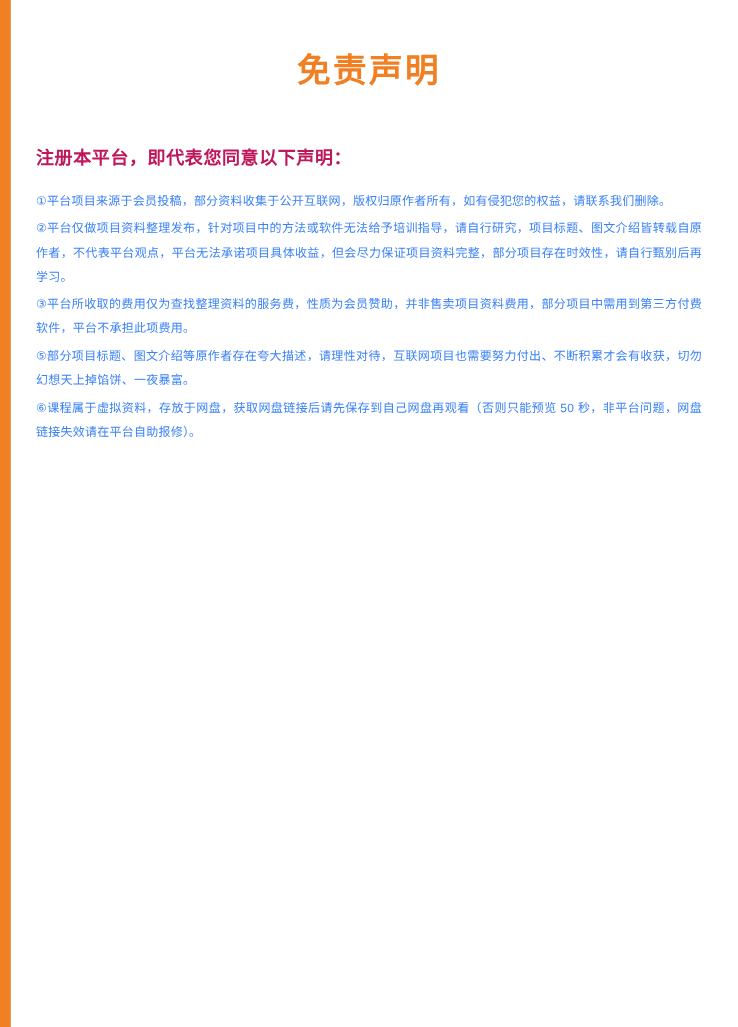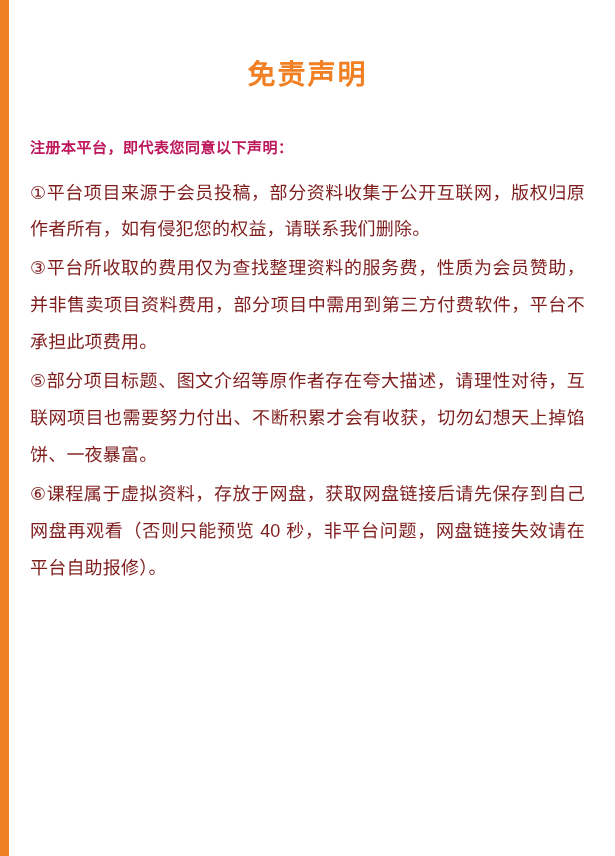--- a/index.html
+++ b/index.html
@@ -12,21 +12,21 @@
     height: 856px;
     font-family: "Liberation Sans", "DejaVu Sans", sans-serif;
     color: #1a1a1a;
     overflow: hidden;
   }
   .page {
     position: relative;
     width: 615px;
     height: 728px;
     box-sizing: border-box;
-    padding: 16px 30px;
+    padding: 0 30px;
   }
   .accent-bar {
     position: absolute;
     left: 0;
     top: 0;
     width: 9px;
     height: 856px;
     background: #F08023;
   }
   .doc-title {
@@ -44,38 +44,39 @@
     padding-top: 44px;
     font-size: 15px;
     font-weight: bold;
     color: #be185d;
     letter-spacing: 0.5px;
   }
   .clauses {
     padding-top: 18px;
   }
   .clause {
-    font-size: 18px;
+    font-size: 10px;
     line-height: 2.05;
-    color: #7f1d1d;
+    color: #3b82f6;
     margin: 0 0 2px 0;
     text-align: justify;
     text-justify: inter-ideograph;
     letter-spacing: 0.2px;
   }
 </style>
 </head>
 <body>
 
 <div class="page">
   <div class="accent-bar"></div>
 
   <h1 class="doc-title">免责声明</h1>
 
   <p class="intro">注册本平台，即代表您同意以下声明：</p>
 
   <div class="clauses">
     <p class="clause">①平台项目来源于会员投稿，部分资料收集于公开互联网，版权归原作者所有，如有侵犯您的权益，请联系我们删除。</p>
+    <p class="clause">②平台仅做项目资料整理发布，针对项目中的方法或软件无法给予培训指导，请自行研究，项目标题、图文介绍皆转载自原作者，不代表平台观点，平台无法承诺项目具体收益，但会尽力保证项目资料完整，部分项目存在时效性，请自行甄别后再学习。</p>
     <p class="clause">③平台所收取的费用仅为查找整理资料的服务费，性质为会员赞助，并非售卖项目资料费用，部分项目中需用到第三方付费软件，平台不承担此项费用。</p>
     <p class="clause">⑤部分项目标题、图文介绍等原作者存在夸大描述，请理性对待，互联网项目也需要努力付出、不断积累才会有收获，切勿幻想天上掉馅饼、一夜暴富。</p>
-    <p class="clause">⑥课程属于虚拟资料，存放于网盘，获取网盘链接后请先保存到自己网盘再观看（否则只能预览 40 秒，非平台问题，网盘链接失效请在平台自助报修）。</p>
+    <p class="clause">⑥课程属于虚拟资料，存放于网盘，获取网盘链接后请先保存到自己网盘再观看（否则只能预览 50 秒，非平台问题，网盘链接失效请在平台自助报修）。</p>
   </div>
 </div>
 
 </body></html>

